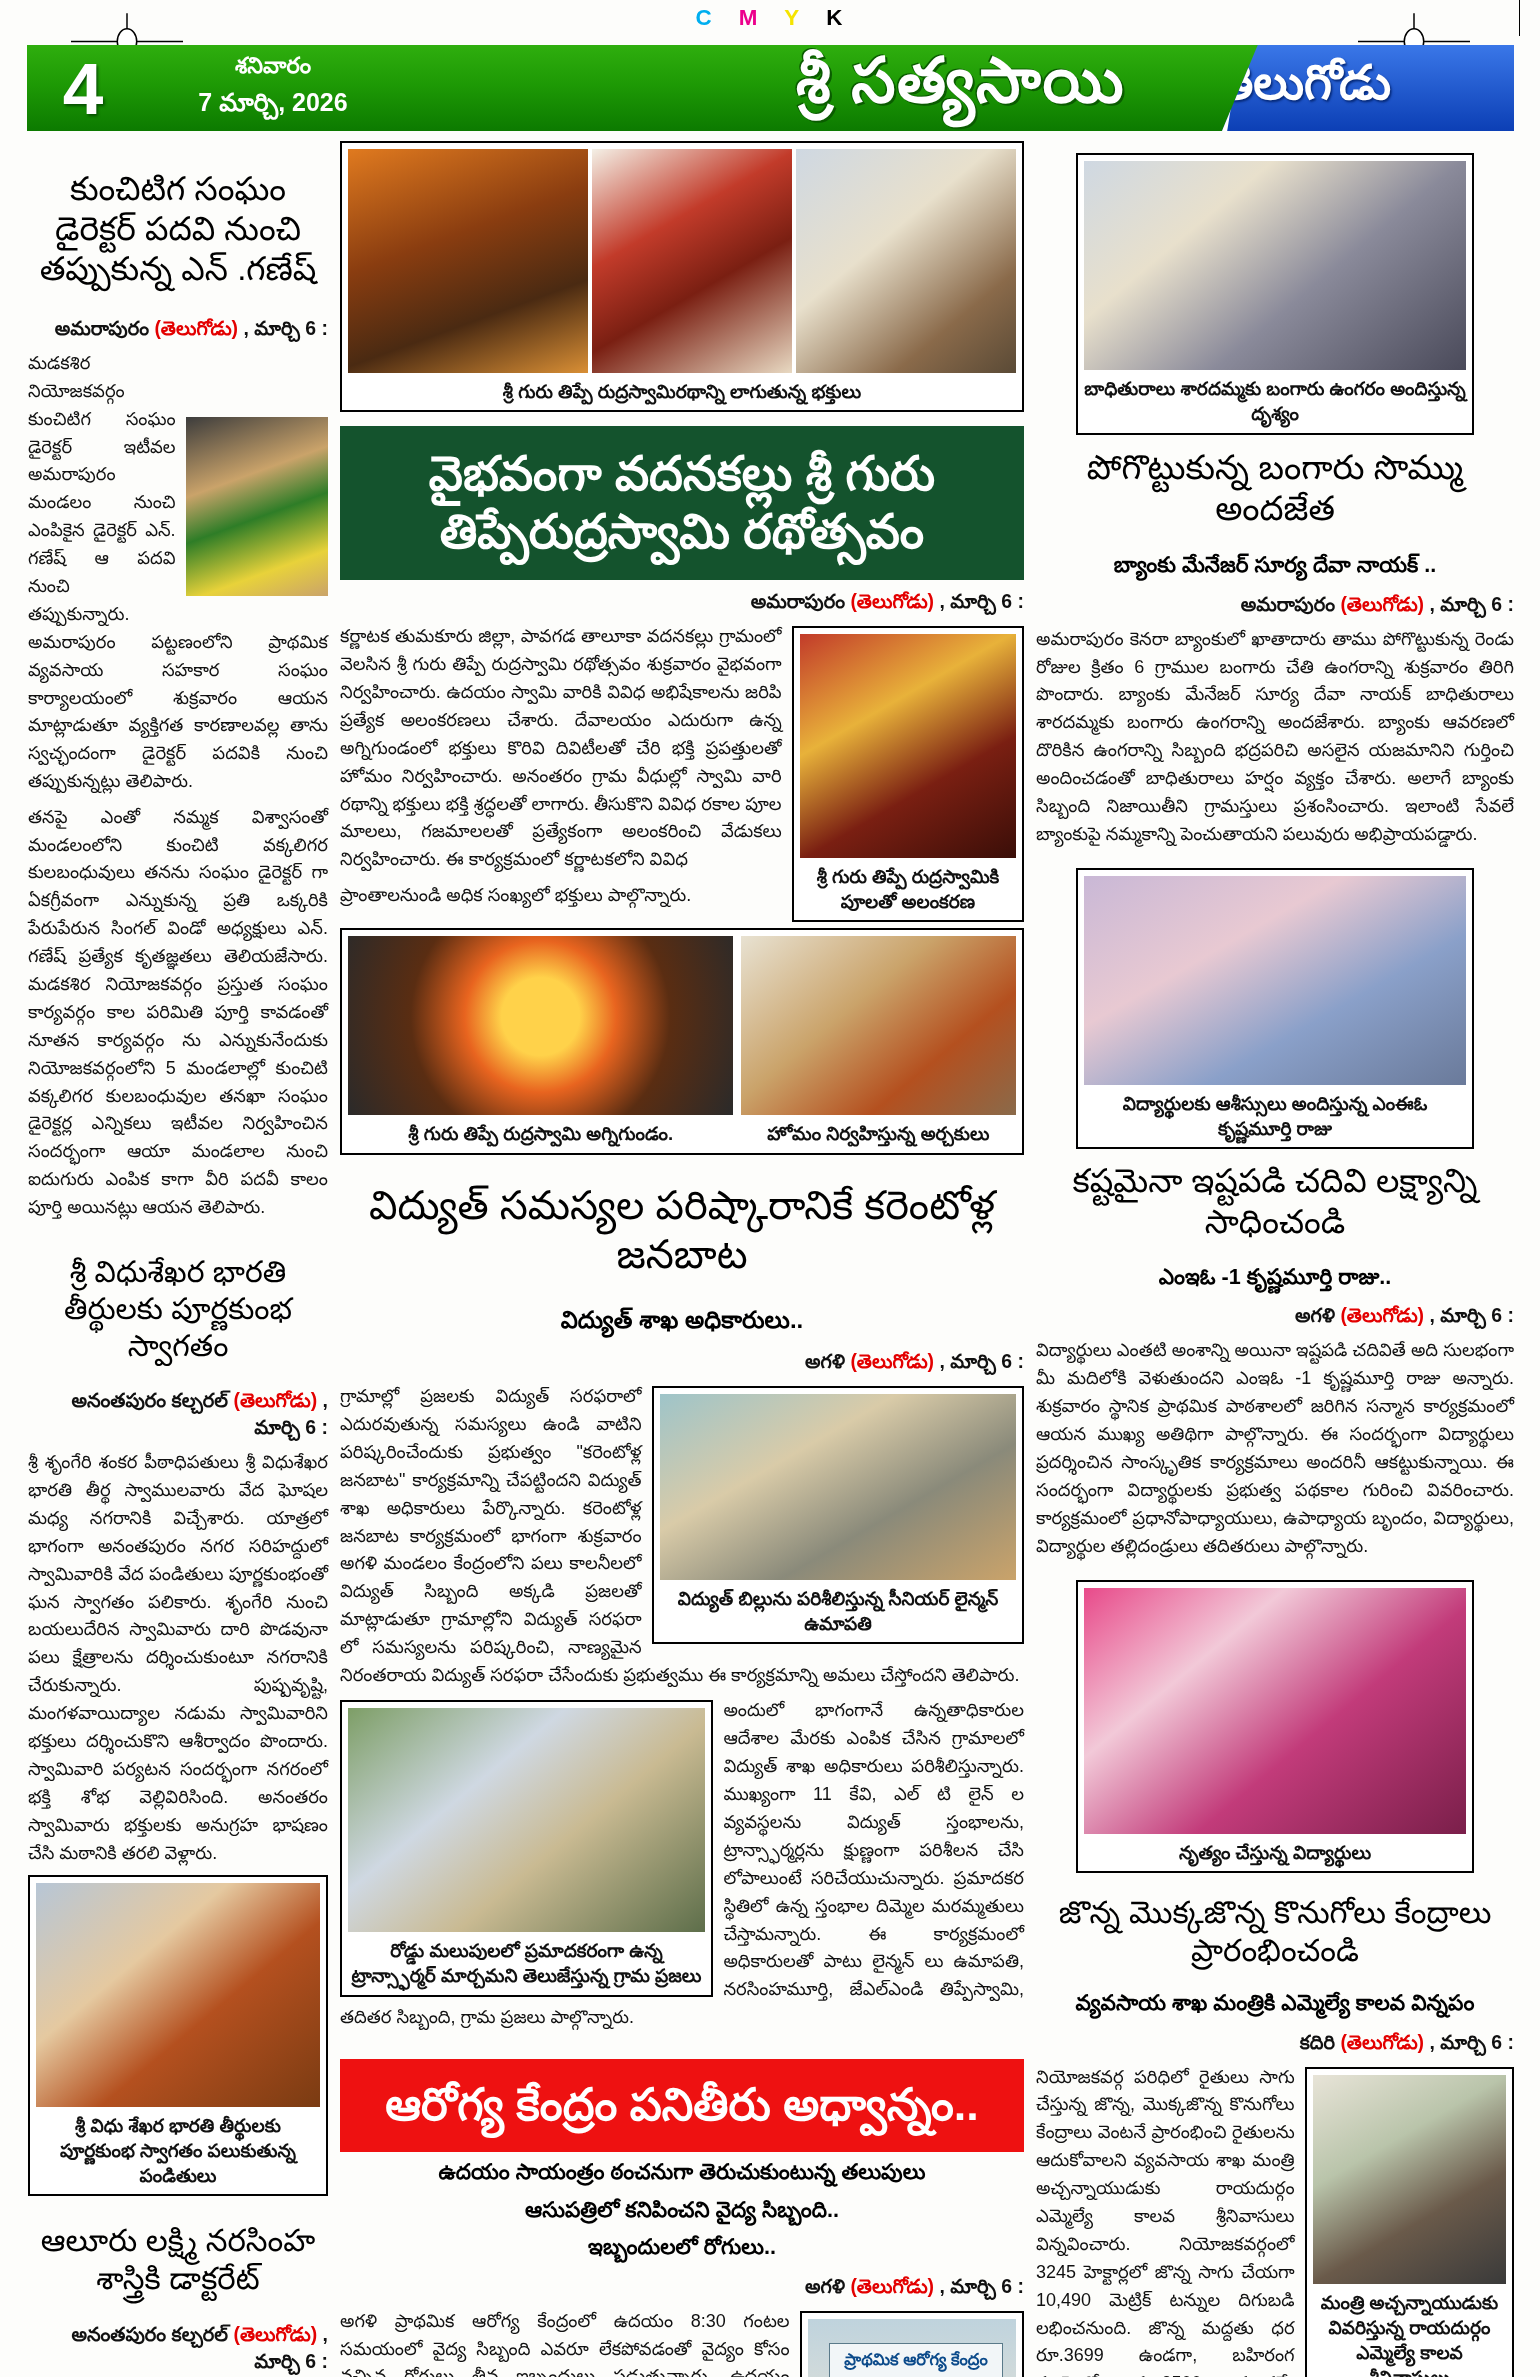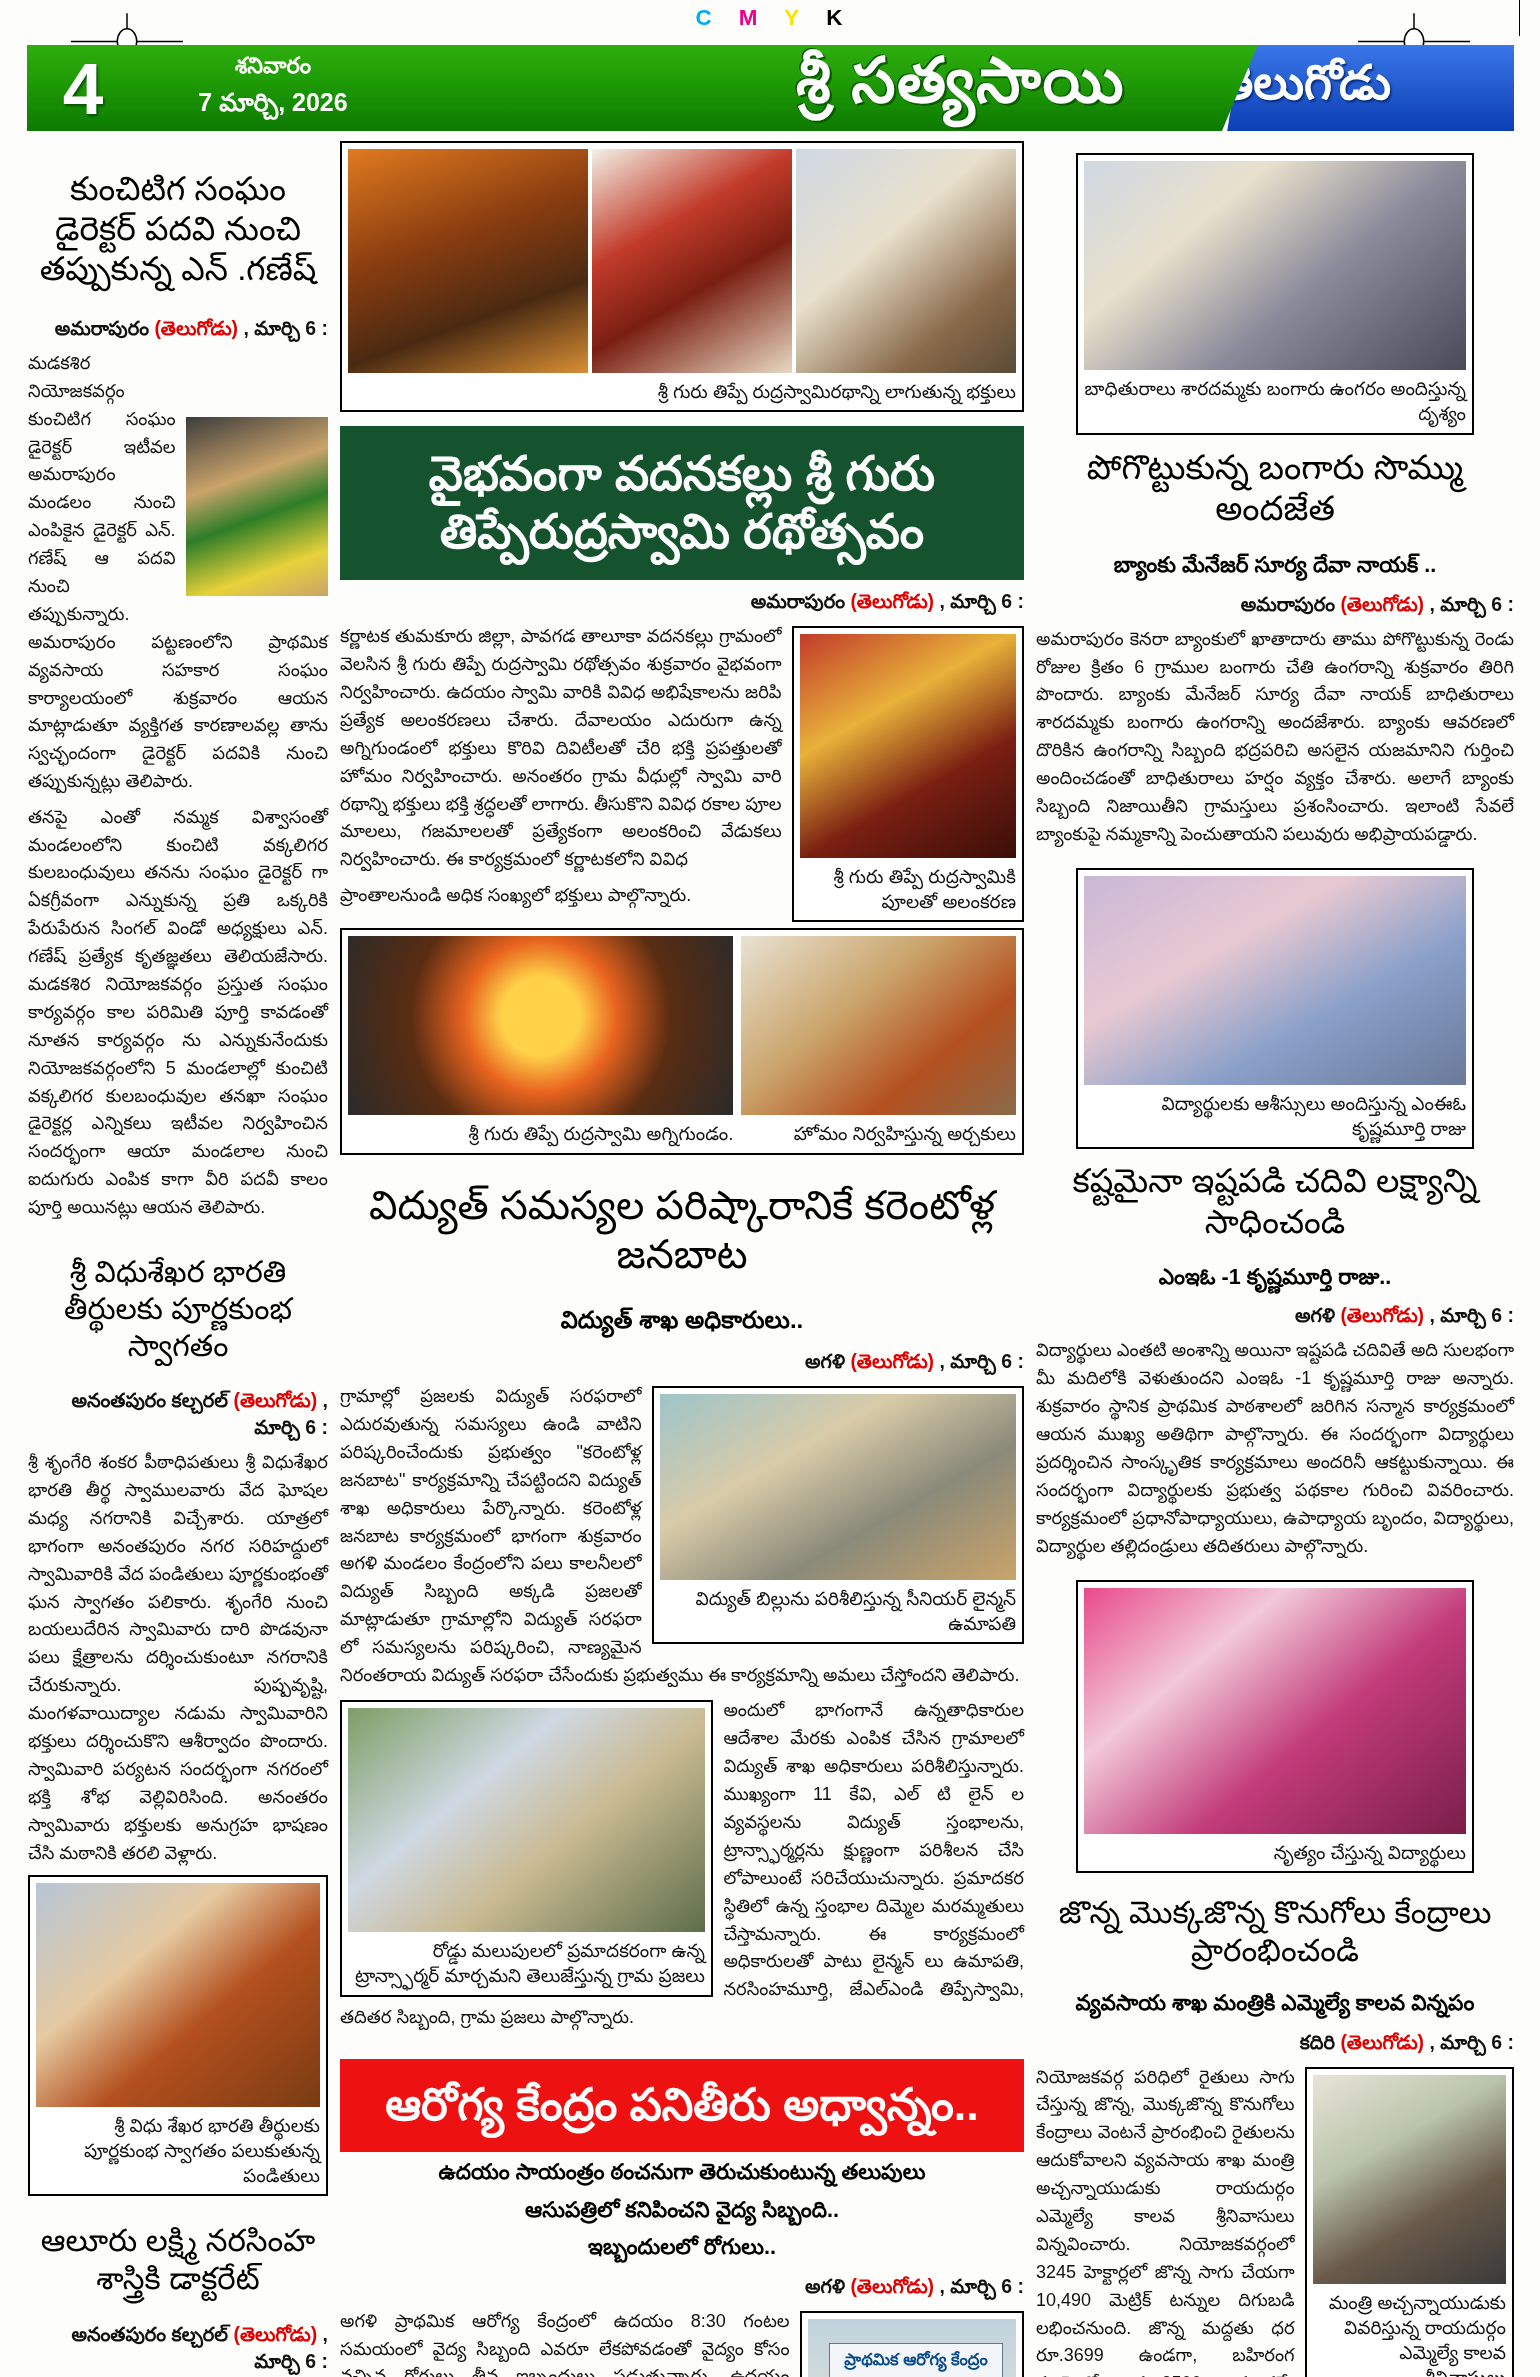--- a/index.html
+++ b/index.html
@@ -29,21 +29,21 @@
   .col-right{width:478px;flex:none;}
   .art{margin-bottom:19.4px;}
   .hl{font-weight:normal;text-align:center;line-height:1.22;color:#000;}
   .hl-l1{font-size:33px;}
   .hl-l2{font-size:30px;}
   .hl-l3{font-size:31px;}
   .sub{font-weight:bold;text-align:center;font-size:21.6px;margin-top:7.5px;color:#000;}
   .dl{font-weight:bold;text-align:right;font-size:19.4px;margin:10.4px 0 6px 0;}
   .dl .brand-red{color:#e30000;}
   .b{font-size:18px;line-height:1.55;text-align:justify;margin:0 0 7.5px 0;}
-  .cap{font-weight:normal;font-size:18.6px;text-align:right;line-height:1.35;margin-top:6px;}
+  .cap{font-weight:bold;font-size:18.6px;text-align:center;line-height:1.35;margin-top:6px;}
   .pbox{border:2.2px solid #000;background:#fff;padding:6px;box-sizing:border-box;}
   .ph{width:100%;background:#888;}
   .fl-r{float:right;margin:3px 0 6px 10.4px;}
   .fl-l{float:left;margin:3px 10.4px 6px 0;}
   .clear{clear:both;}
   .banner{color:#fff;font-weight:bold;text-align:center;padding:19.4px 7.5px;line-height:1.2;}
   .banner-orange{background:#14532d;font-size:48px;}
   .banner-red{background:#ee1111;font-size:45px;}
   .collage{display:flex;gap:4.5px;}
   .collage .ph{height:224px;}

